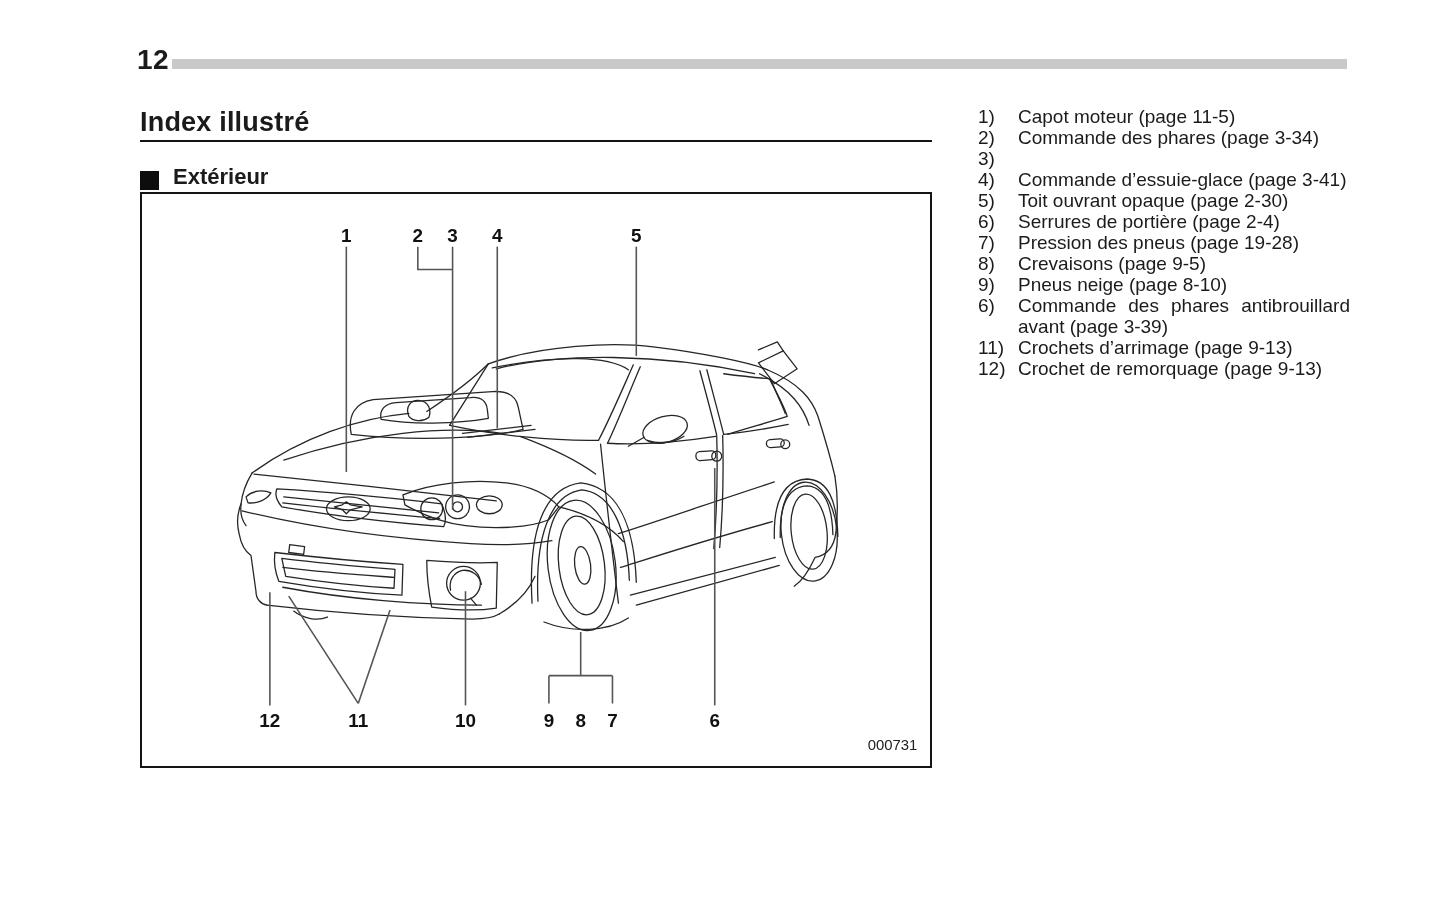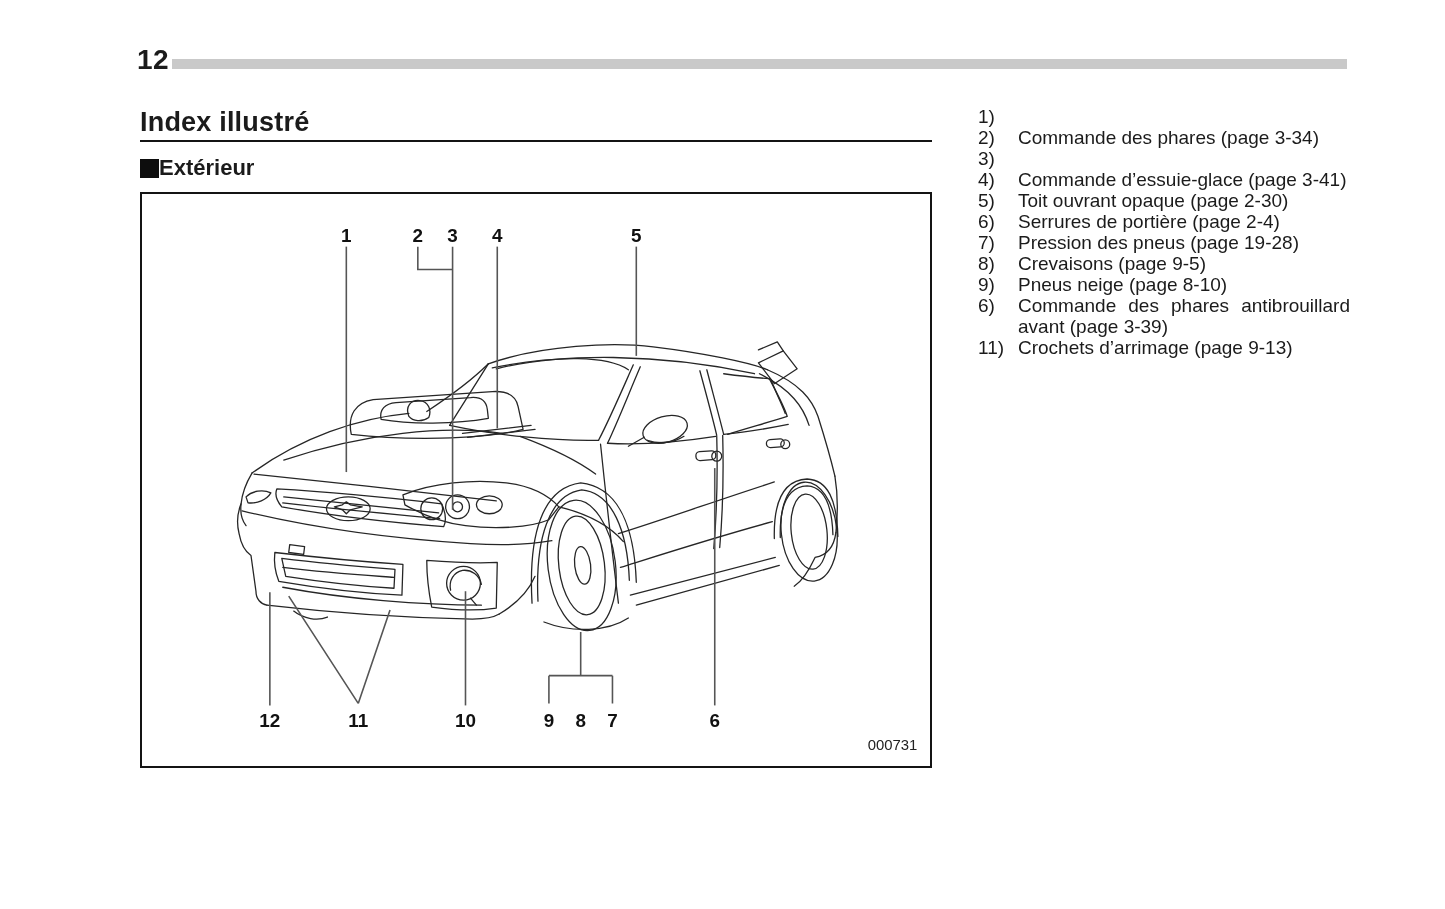--- a/index.html
+++ b/index.html
@@ -12,21 +12,21 @@
 
   
   .page-num{left:137px;top:44px;font-size:28px;font-weight:700;letter-spacing:.5px;z-index:2;}
   .head-bar{left:172px;top:59px;width:1175px;height:10px;background:#c9c9c9;z-index:1;}
 
   
   .doc-title{left:140px;top:107px;font-size:27px;font-weight:700;letter-spacing:.2px;text-align:center;}
   .title-rule{left:140px;top:140px;width:792px;height:2px;background:#141414;}
 
   
-  .section-head{left:140px;top:155px;display:flex;align-items:center;}
+  .section-head{left:140px;top:164px;display:flex;align-items:flex-end;gap:14px;}
   .sq{width:19px;height:19px;background:#0d0d0d;flex:0 0 auto;}
   .section-label{font-size:22px;font-weight:700;}
 
   
   .fig{left:140px;top:192px;width:792px;height:576px;border:2px solid #141414;box-sizing:border-box;background:#fff;}
   .fig svg{display:block;width:788px;height:572px;}
 
   
   .index-list{left:978px;top:106px;width:372px;font-size:19px;line-height:21px;}
   .li{display:flex;align-items:flex-start;}
@@ -179,20 +179,23 @@
       <text class="callout" x="473" y="537">7</text>
       <text class="callout" x="576" y="537">6</text>
       <text class="figcode" x="780" y="560" text-anchor="end">000731</text>
     </g>
   </svg>
 </div>
 
 <div class="abs index-list">
   <div class="li">
     <span class="num">1)</span>
+    <span class="txt">
+        <span class="one">Capot moteur (page 11-5)</span>
+      </span>
   </div>
   <div class="li">
     <span class="num">2)</span>
     <span class="txt">
         <span class="one">Commande des phares (page 3-34)</span>
       </span>
   </div>
   <div class="li">
     <span class="num">3)</span>
   </div>
@@ -238,13 +241,19 @@
       <span class="l spread">Commande des phares antibrouillard</span>
       <span class="l one">avant (page 3-39)</span>
     </span>
   </div>
   <div class="li">
     <span class="num">11)</span>
     <span class="txt">
         <span class="one">Crochets d’arrimage (page 9-13)</span>
       </span>
   </div>
+  <div class="li">
+    <span class="num">12)</span>
+    <span class="txt">
+        <span class="one">Crochet de remorquage (page 9-13)</span>
+      </span>
+  </div>
 </div>
 
 </body></html>

